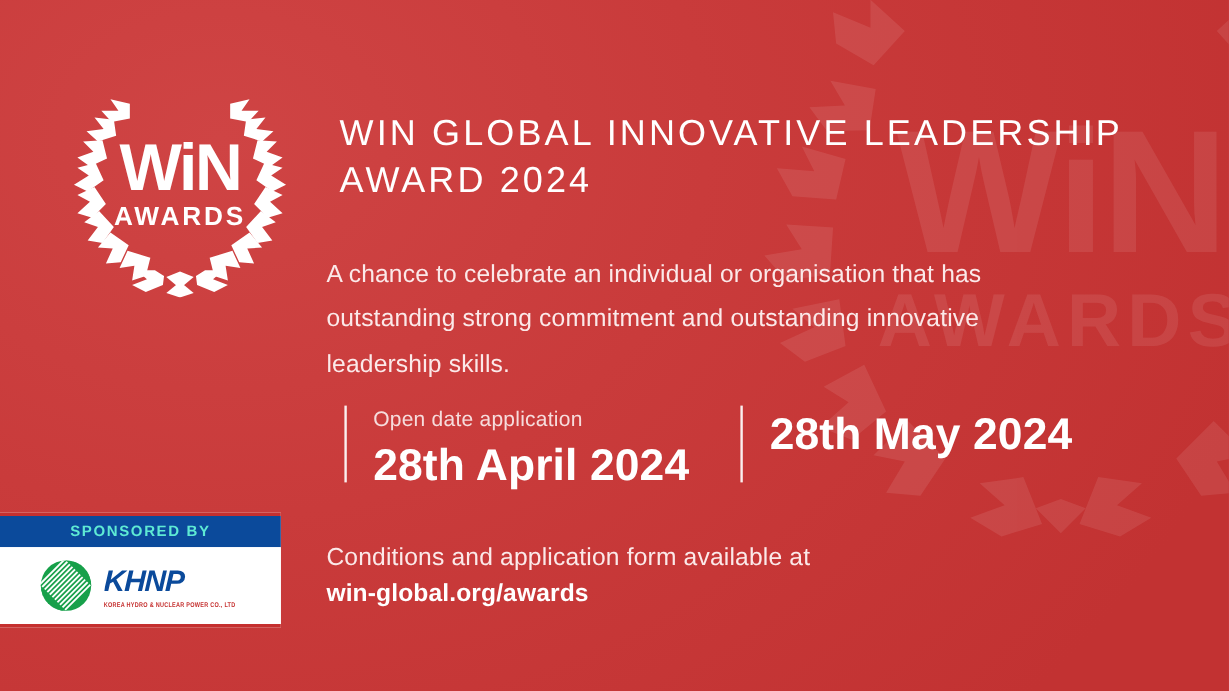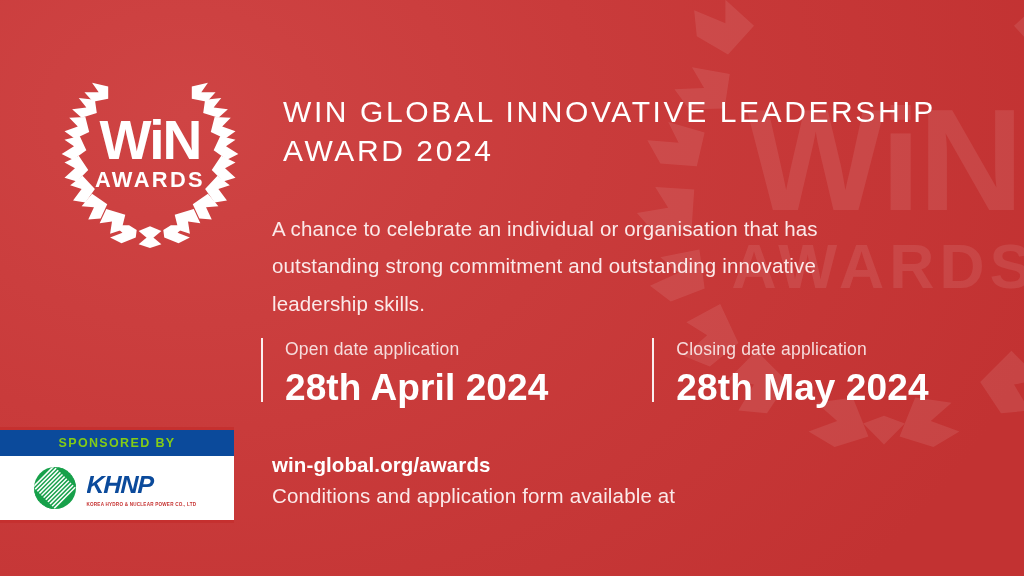--- a/index.html
+++ b/index.html
@@ -70,24 +70,24 @@
     color: #fbe9e9;
     font-size: 20.5px;
     font-weight: 300;
     line-height: 1.82;
     letter-spacing: 0.15px;
   }
 
   
   #dates-row {
     position: absolute;
-    left: 261px;
+    left: 287px;
     top: 336px;
     display: flex;
-    gap: 104px;
+    gap: 43px;
     justify-content: space-between;
   }
   .date-block {
     position: relative;
     padding-left: 24px;
     min-width: 250px;
   }
   .date-rule {
     position: absolute;
     left: 0;
@@ -149,21 +149,21 @@
     flex-direction: column;
   }
   #sponsor-header {
     background: #0b4a9b;
     height: 26px;
     display: flex;
     align-items: center;
     justify-content: center;
   }
   #sponsor-header-label {
-    color: #84cc16;
+    color: #5eead4;
     font-size: 12.5px;
     font-weight: bold;
     letter-spacing: 1.35px;
   }
   #sponsor-body {
     flex: 1;
     background: #ffffff;
     display: flex;
     align-items: center;
     justify-content: center;
@@ -269,29 +269,28 @@
   <div id="dates-row">
 
     <div class="date-block">
       <span class="date-rule"></span>
       <div class="date-label">Open date application</div>
       <div class="date-value">28th April 2024</div>
     </div>
 
     <div class="date-block">
       <span class="date-rule"></span>
-      <div class="date-label">Closing date application</div>
       <div class="date-value">28th May 2024</div>
     </div>
 
   </div>
 
   <div id="cta">
+    <div id="cta-line">Conditions and application form available at</div>
     <div id="cta-url">win-global.org/awards</div>
-    <div id="cta-line">Conditions and application form available at</div>
   </div>
 
   <div id="sponsor-card">
 
     <div id="sponsor-header">
       <span id="sponsor-header-label">SPONSORED BY</span>
     </div>
 
     <div id="sponsor-body">
 

